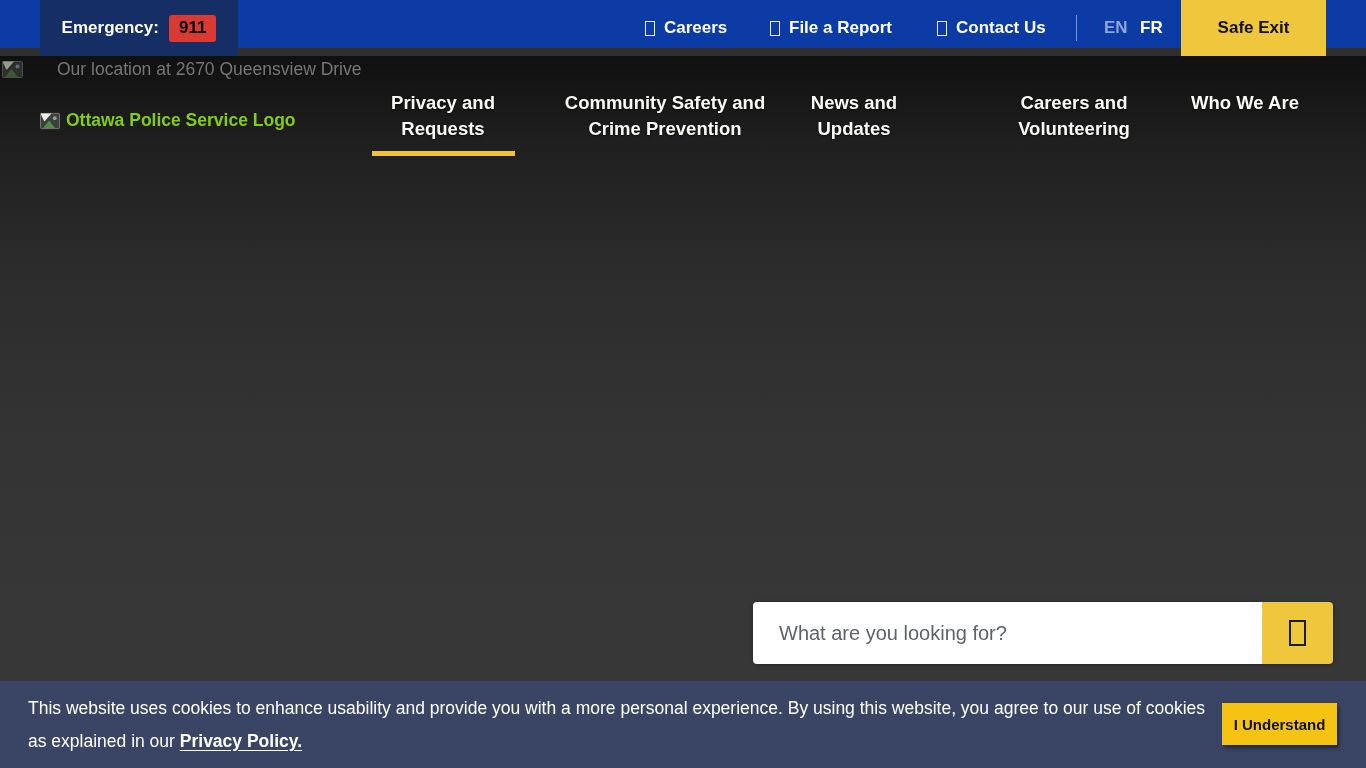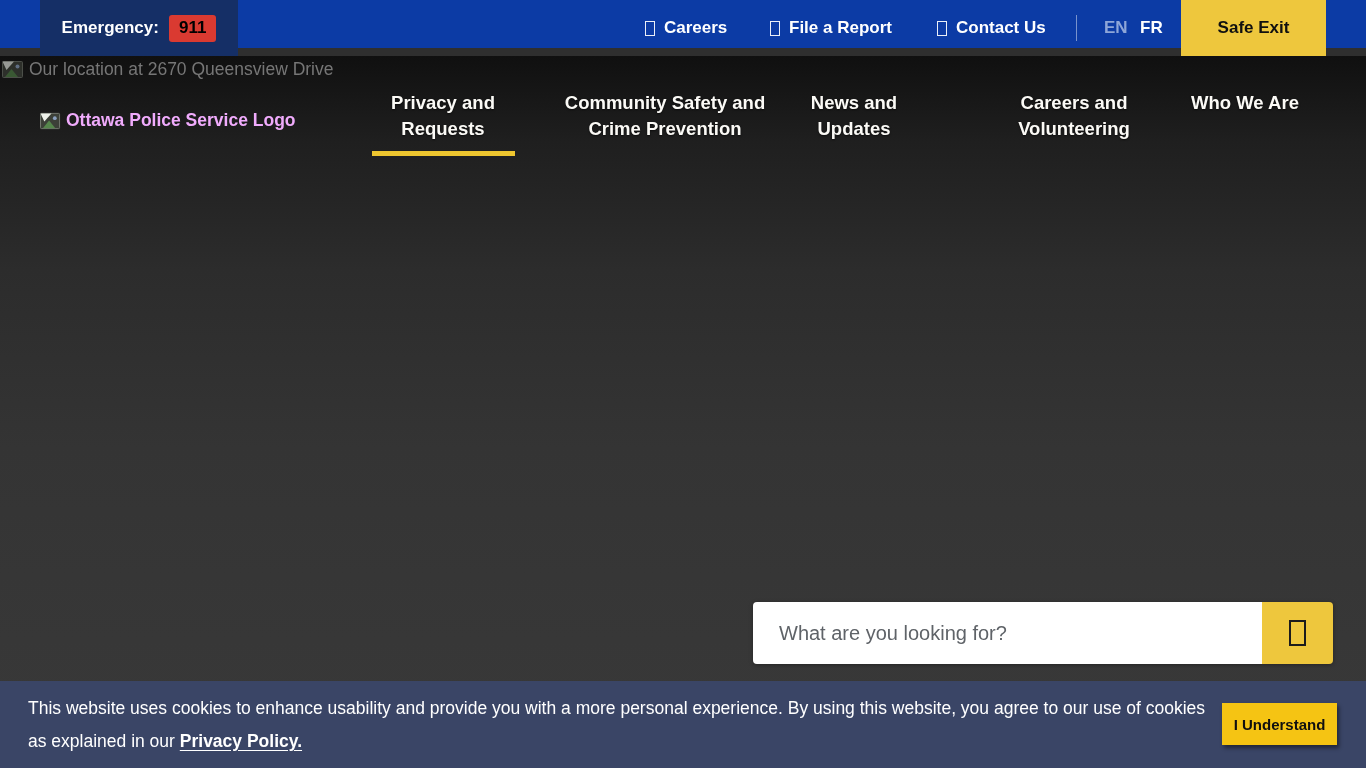--- a/index.html
+++ b/index.html
@@ -57,24 +57,24 @@
   .hero {
     position:absolute; left:0; top:56px; width:1366px; height:712px;
     background:linear-gradient(180deg,#101010 0%,#1f1f1f 12%,#2c2c2c 30%,#343434 55%,#393939 100%);
   }
   .broken {
     position:absolute; display:flex; align-items:center; gap:4px;
     text-decoration:none;
   }
   .broken svg { flex:0 0 auto; }
   .broken-location { left:2px; top:59px; }
-  .broken-location .alt { color:#767676; font-size:17.5px; }
+  .broken-location .alt { color:#767676; font-size:17.5px;margin-left:28px; }
   .broken-location svg { opacity:.65; }
   .broken-logo { left:40px; top:110px; cursor:pointer; }
-  .broken-logo .alt { color:#f0abfc; font-weight:700; font-size:17.5px; }
+  .broken-logo .alt { color:#84cc16; font-weight:700; font-size:17.5px; }
 
   
   .nav-item {
     position:absolute; top:90px; transform:translateX(-50%);
     text-align:center; color:#fbfaf6; font-weight:700; font-size:18.5px;
     line-height:26px; text-decoration:none; cursor:pointer;
     text-shadow:0 1px 2px rgba(0,0,0,.6);
   }
   .nav1 { left:443px;  width:160px; }
   .nav2 { left:665px;  width:218px; }

